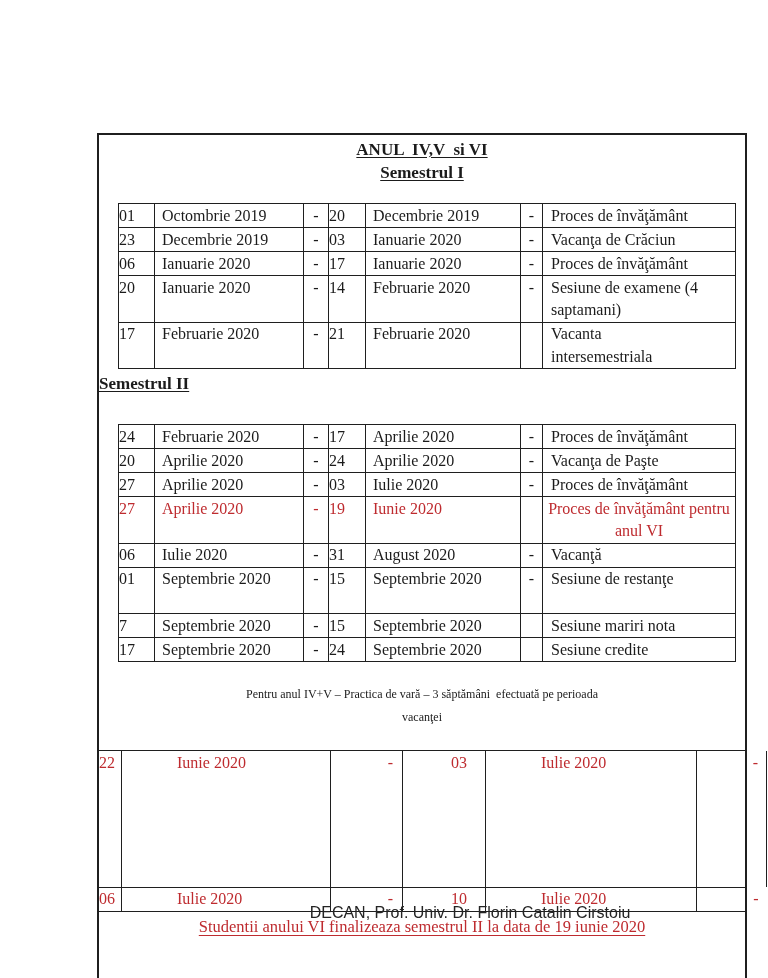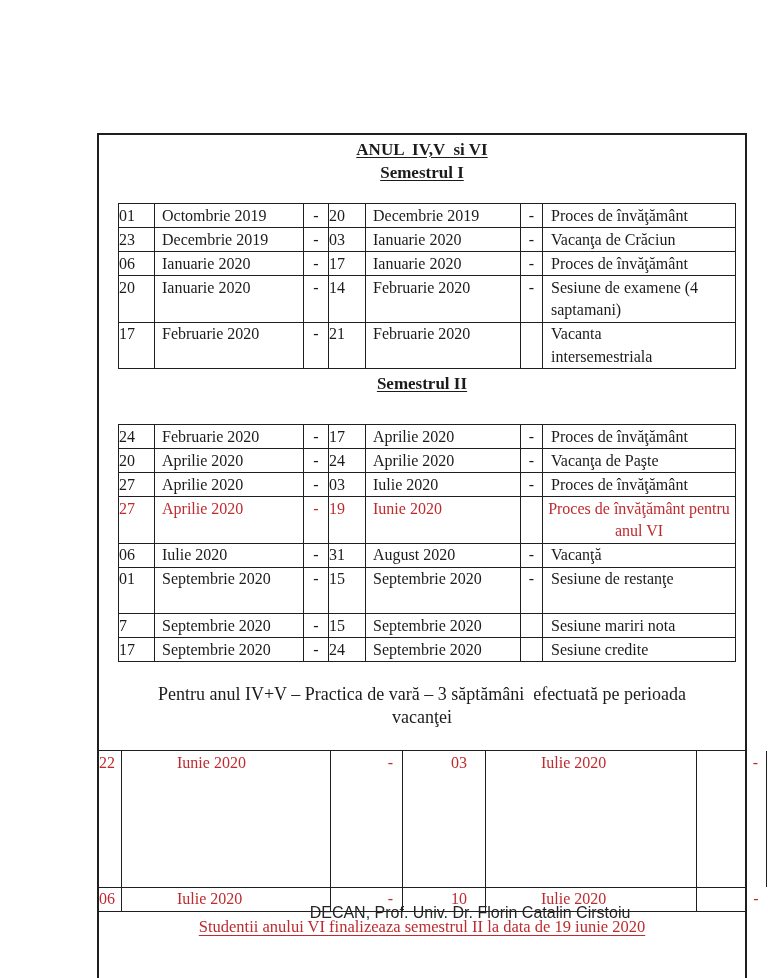--- a/index.html
+++ b/index.html
@@ -32,21 +32,21 @@
   
   .doc-titles { height: 68px; padding-top: 3px; text-align: center; box-sizing: border-box; }
   .title-line {
     font-weight: bold;
     font-size: 17px;
     line-height: 23px;
     text-decoration: underline;
     text-underline-offset: 2px;
     white-space: pre-wrap;
   }
-  .sem2-head { height: 55px; padding-top: 3px; text-align: center; box-sizing: border-box; }
+  .sem2-head { height: 55px; padding-top: 3px; box-sizing: border-box; }
 
   
   .tbl { box-sizing: border-box; }
   .tbl.inset {
     margin: 0 9px 0 19px;
     border: 1.5px solid #1f1f1f;
   }
   .tbl.full {
     border-top: 1.8px solid #1f1f1f;
   }
@@ -77,21 +77,21 @@
     text-align-last: justify;
     padding-right: 10px;
   }
   .bline { display: block; }
 
   
   .note-block {
     height: 88px;
     padding-top: 21px;
     text-align: center;
-    font-size: 18px;
+    font-size: 12px;
     line-height: 23px;
     box-sizing: border-box;
   }
   .note-line { display: block; white-space: pre-wrap; }
 
   .red-text { color: #be2b2f; }
 
   .final-note {
     flex: 1;
     border-top: 1.8px solid #1f1f1f;

